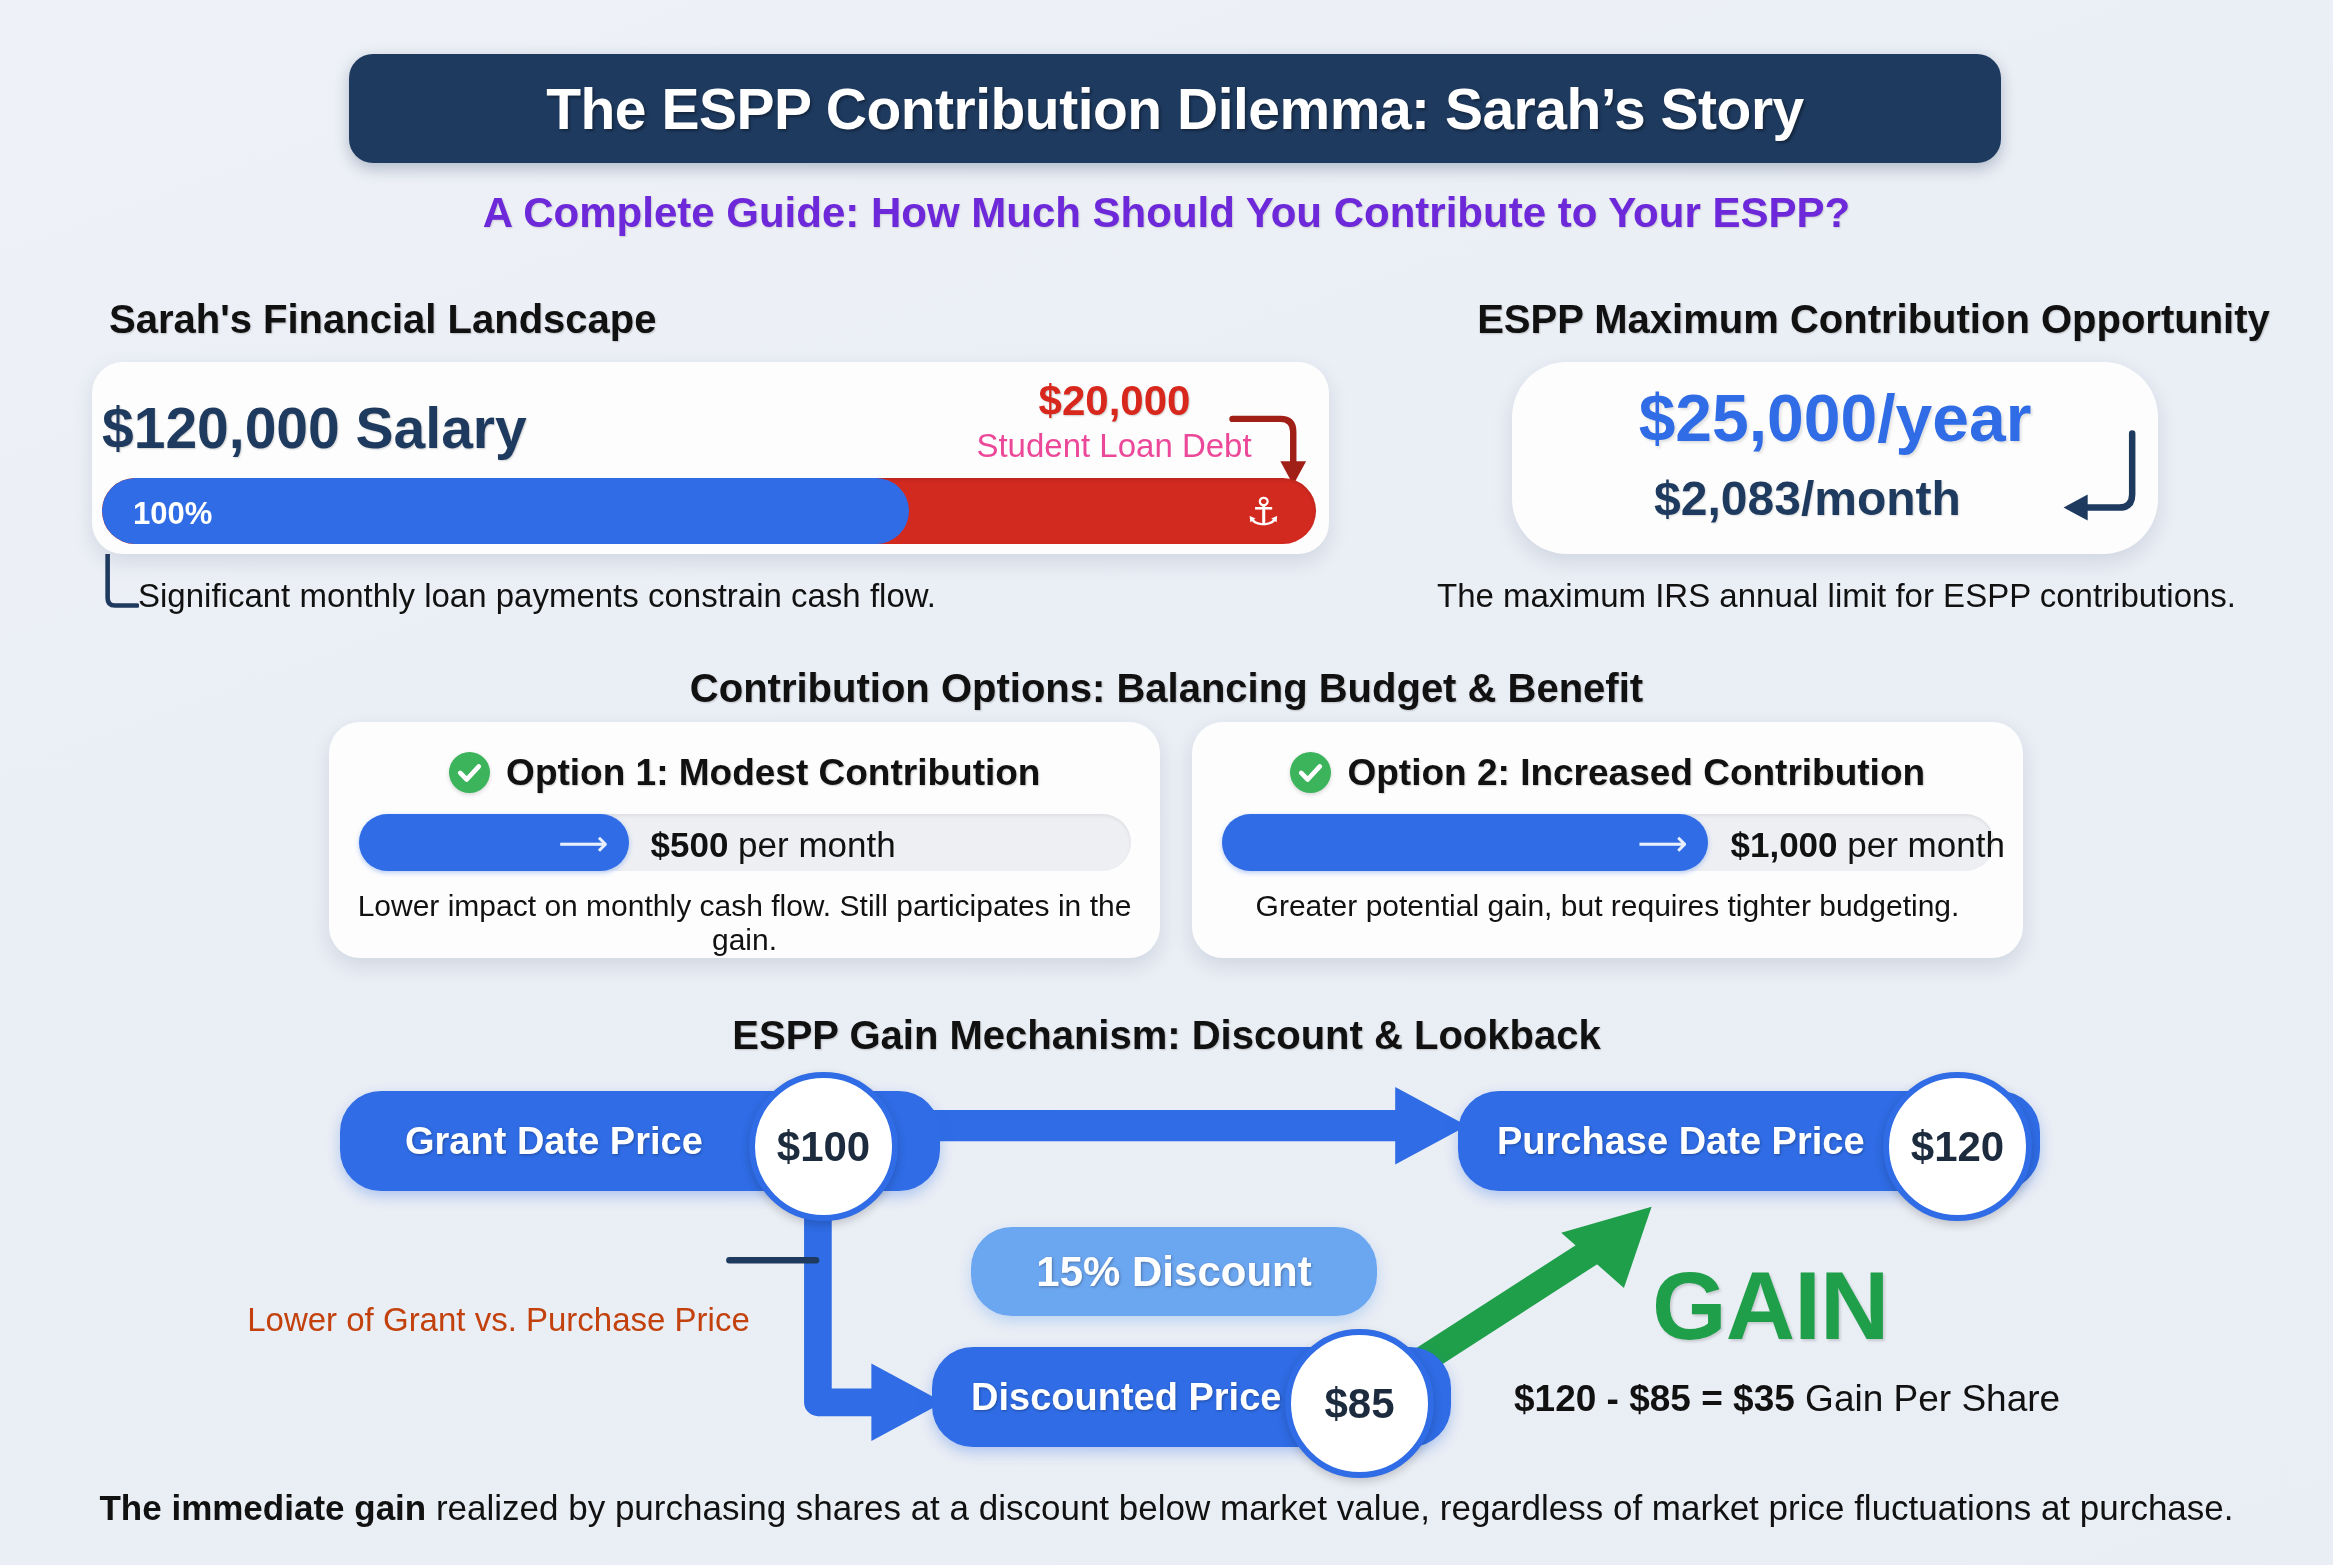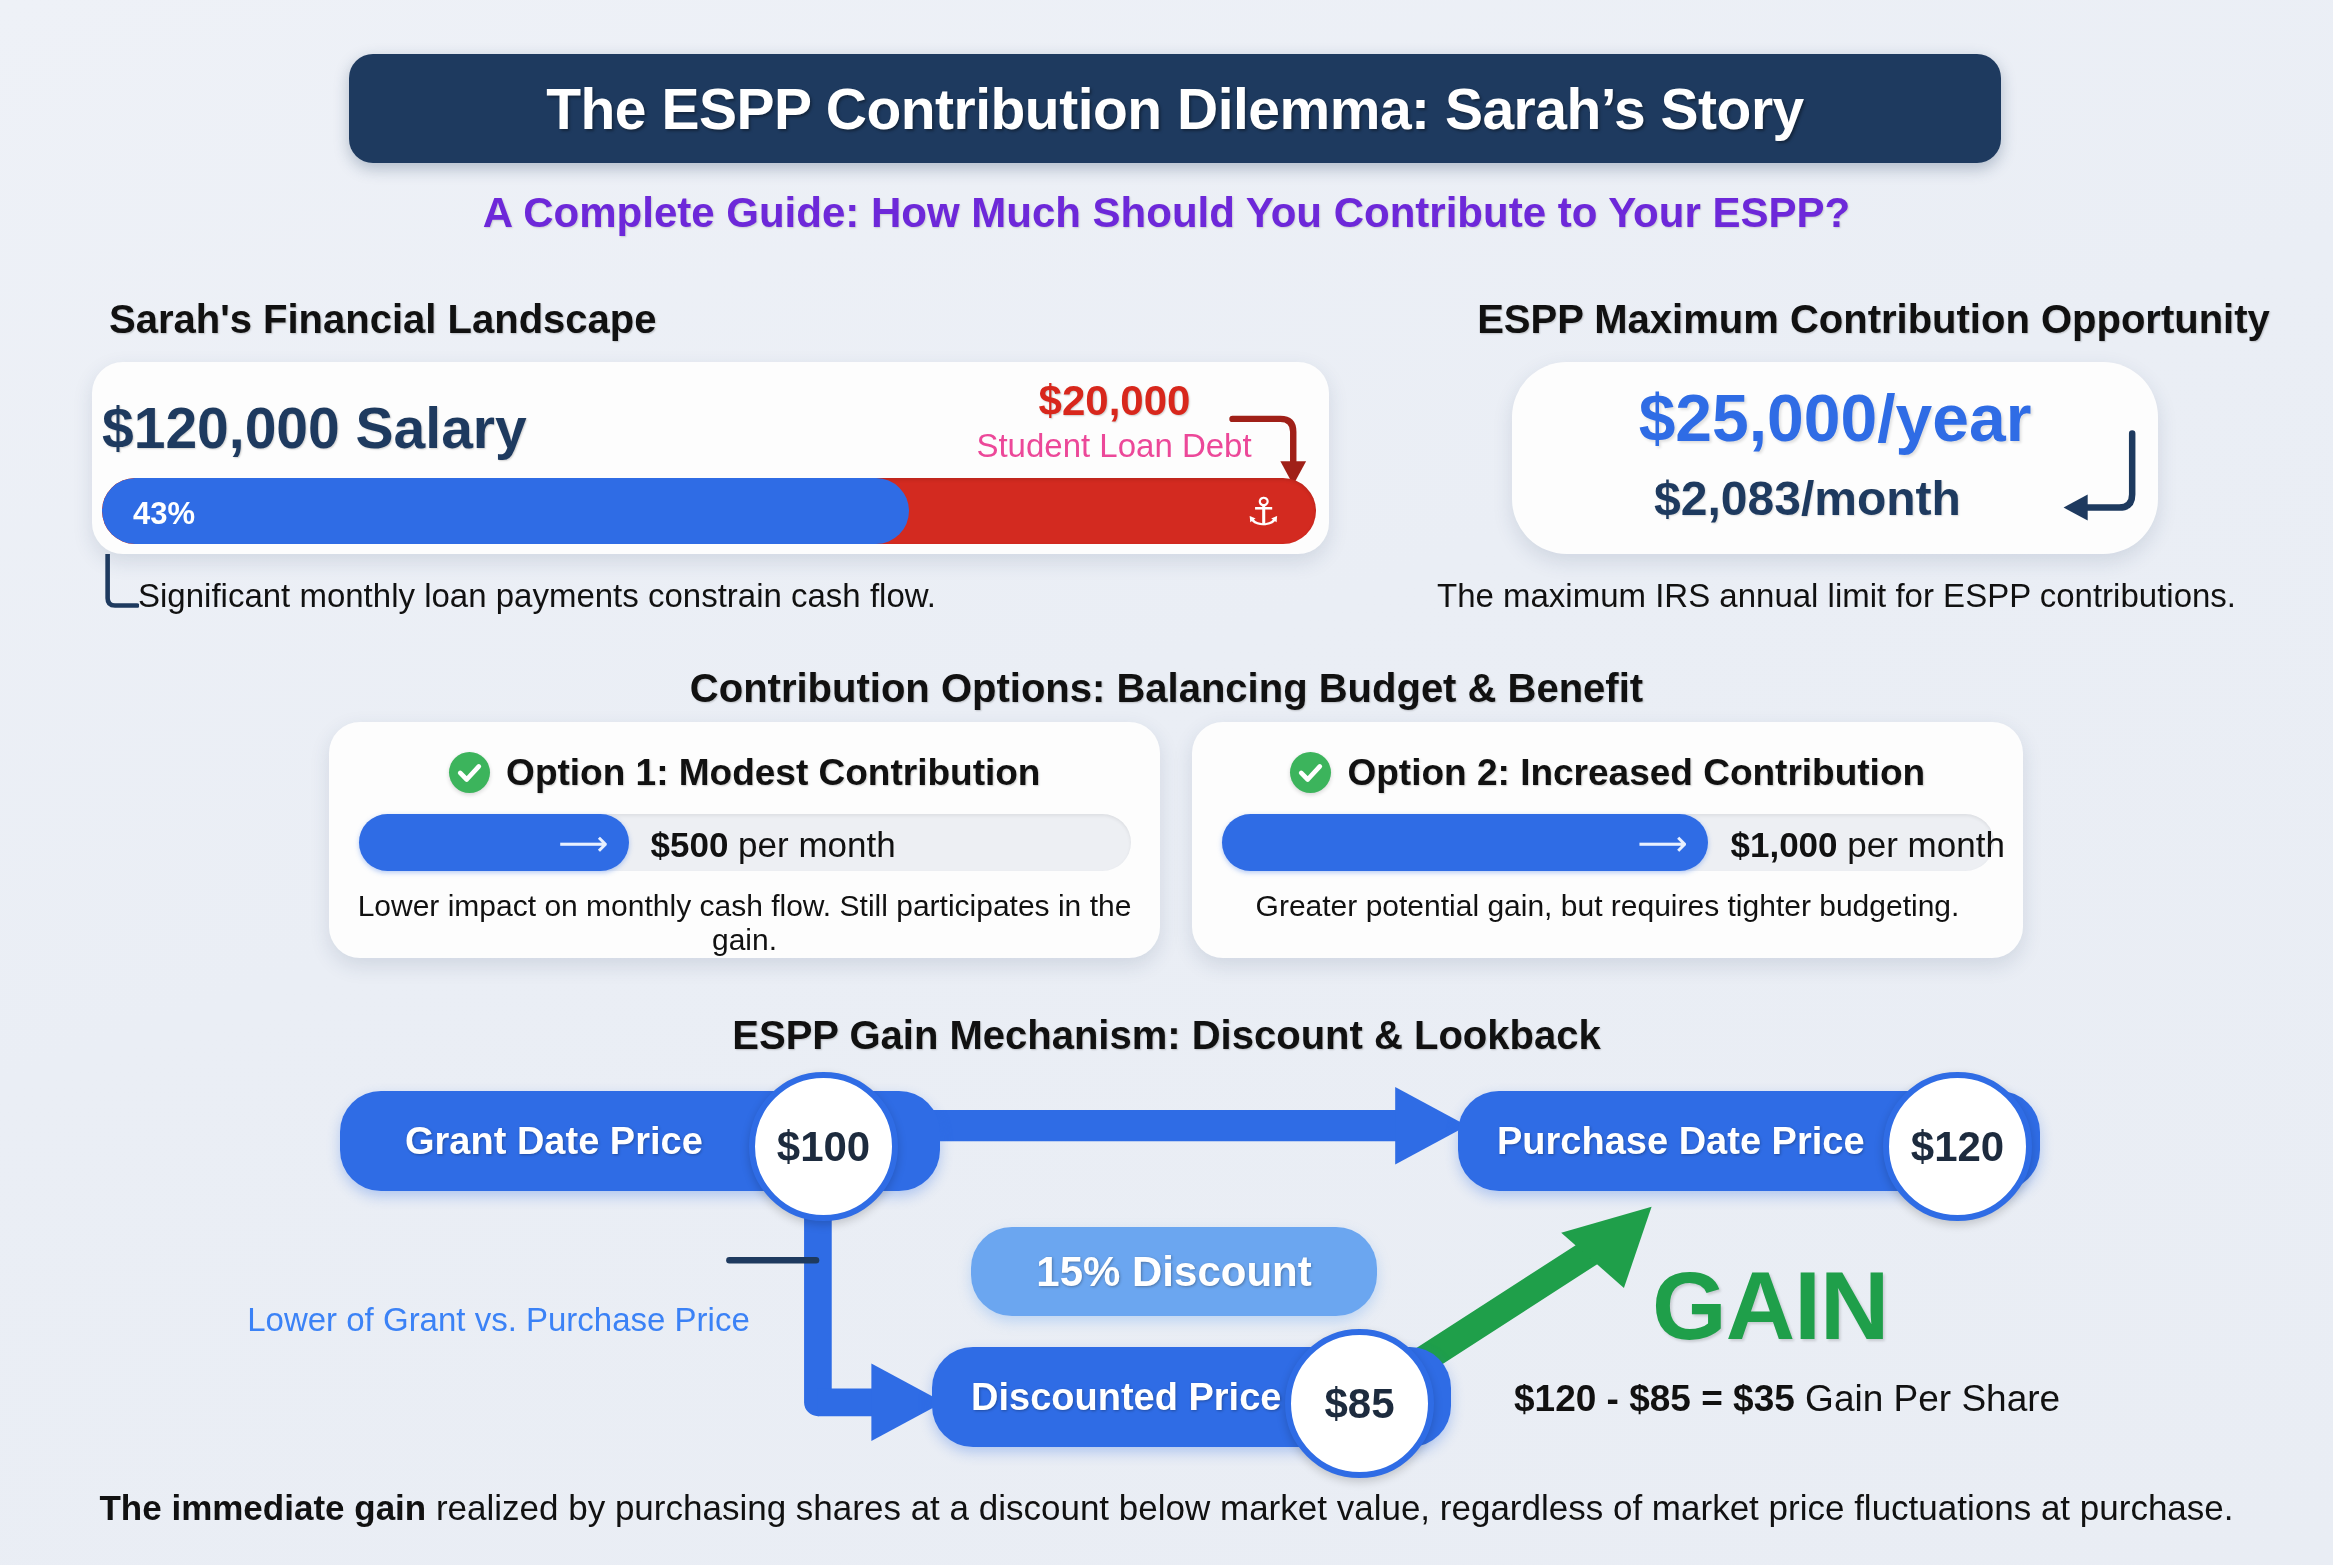--- a/index.html
+++ b/index.html
@@ -101,21 +101,21 @@
   #purchase-pill{left:1458px;top:1091px;width:543px;height:100px;padding-left:39px;}
   #purchase-badge{left:1883px;top:1072px;width:137px;height:137px;}
   #discount-pill{left:971px;top:1227px;width:406px;height:89px;
     background:#6ba6f0;justify-content:center;box-shadow:0 5.5px 13px rgba(107,166,240,.35);}
   #discount-pill span{font-size:42px;}
   #discprice-pill{left:932px;top:1347px;width:480px;height:100px;padding-left:39px;}
   #discprice-badge{left:1285px;top:1329px;width:137px;height:137px;}
 
   #lookback-t1{left:277px;top:1255px;width:480px;text-align:right;color:#111;
     font-size:34px;font-weight:700;text-shadow:0.9px 0.9px 1.8px rgba(0,0,0,.15);}
-  #lookback-t2{left:240px;top:1301px;width:517px;text-align:center;color:#3b82f6;font-size:33px;}
+  #lookback-t2{left:240px;top:1301px;width:517px;text-align:center;color:#c2410c;font-size:33px;}
 
   #gain-word{left:1652px;top:1251px;color:#1f9f4a;font-size:96px;font-weight:700;
     letter-spacing:-0.9px;text-shadow:1.8px 1.8px 2.8px rgba(0,0,0,.15);}
   #gain-eq{left:1514px;top:1378px;color:#111;font-size:37px;white-space:nowrap;}
   #gain-eq b{font-weight:700;}
 
   #connector-svg{left:0;top:1015px;width:2333px;height:498px;pointer-events:none;}
 
   #footer-note{left:0;top:1488px;width:2333px;text-align:center;color:#111;font-size:35px;}
   #footer-note b{font-weight:700;}
@@ -138,21 +138,21 @@
   <div class="abs" id="debt-amount">$20,000</div>
   <div class="abs" id="debt-label">Student Loan Debt</div>
 
   <svg class="abs" id="debt-arrow" viewBox="0 0 100 100">
     <path d="M6 14 H58 Q72 14 72 28 V66" fill="none" stroke="#a02018" stroke-width="7" stroke-linecap="round"></path>
     <path d="M72 86 L58 60 H86 Z" fill="#a02018"></path>
   </svg>
 
   <div class="abs" id="bar-track">
     <div id="bar-fill" style="width: 66.5%;"></div>
-    <div id="bar-pct">43%</div>
+    <div id="bar-pct">100%</div>
     <div id="anchor-icon">⚓</div>
   </div>
 
   <svg class="abs" id="salary-bracket" viewBox="0 0 40 62">
     <path d="M6 0 V48 Q6 56 14 56 H38" fill="none" stroke="#1e3a5f" stroke-width="5" stroke-linecap="round"></path>
   </svg>
   <div class="abs" id="salary-note">Significant monthly loan payments constrain cash flow.</div>
 
   <div class="abs sec-h" style="left:1412px;top:297px;width:923px;text-align:center;">ESPP Maximum Contribution Opportunity</div>
 

